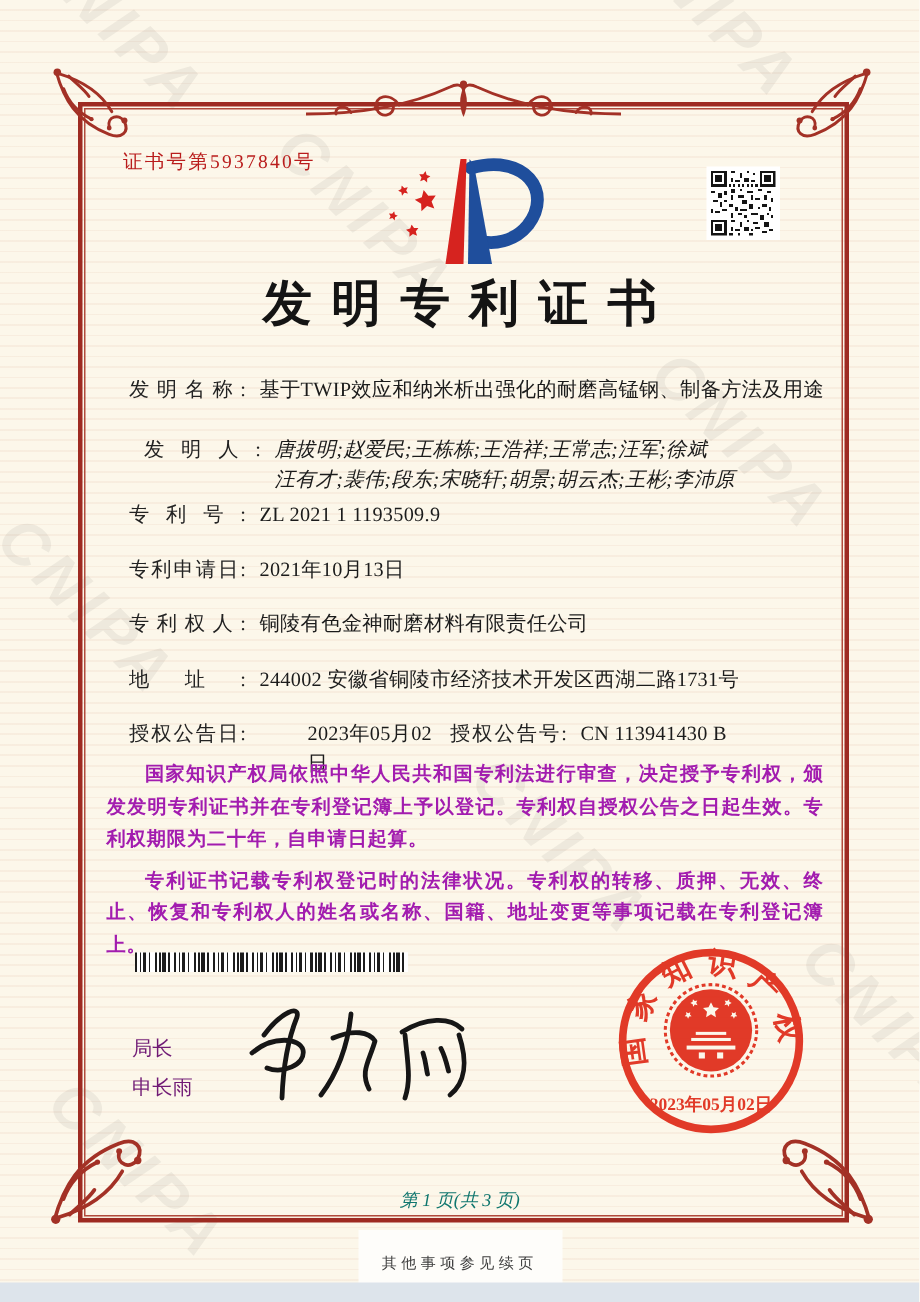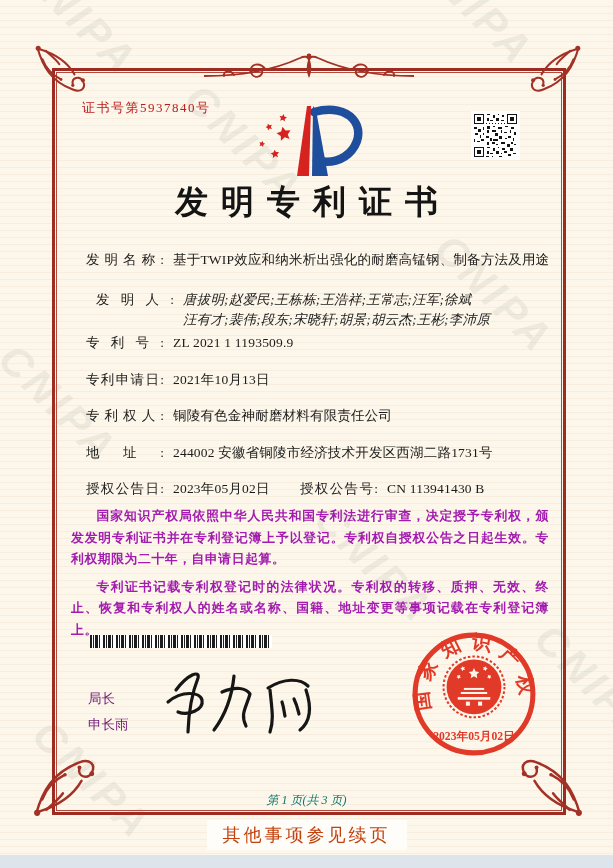--- a/index.html
+++ b/index.html
@@ -51,42 +51,42 @@
   }
 
   
   .fields{position:absolute;left:86px;top:248px;width:478px;font-size:13.5px;line-height:20px;}
   .f-row{display:flex;position:absolute;left:0;right:0;}
   .f-label{flex:0 0 78px;text-align:justify;text-align-last:justify;color:#222;}
   .f-value{margin-left:9px;color:#1b1b1b;letter-spacing:0.2px;}
   .f-value.pre{white-space:pre-line;font-style:italic;}
   .r0{top:2px;} .r1{top:42px;margin-left:10px;} .r2{top:85px;} .r3{top:122px;align-items:flex-end;}
   .r4{top:158px;} .r5{top:195px;} .r6{top:231px;}
-  .grant-first{display:flex;width:214px;flex:0 0 214px;}
+  .grant-first{display:flex;width:214px;flex:0 0 214px;gap:32px;}
 
   
   .body-text{position:absolute;left:71px;top:506px;width:478px;
     font-size:12.8px;line-height:21.5px;letter-spacing:0.6px;color:#a21caf;text-align:justify;font-weight:bold;}
   .body-text p{margin:0 0 6px 0;text-indent:2em;}
 
   
   .barcode{position:absolute;left:90px;top:635px;width:182px;height:13px;background:#fff;
     background-image:repeating-linear-gradient(90deg,#1c1c1c 0 1.5px,#fff 1.5px 3px,#1c1c1c 3px 4px,#fff 4px 5px,#1c1c1c 5px 7.5px,#fff 7.5px 9px,#1c1c1c 9px 10px,#fff 10px 13px);}
   .officer{position:absolute;left:88px;top:686px;font-family:"Liberation Sans","DejaVu Sans",sans-serif;
     font-size:13.5px;line-height:26px;color:#701a75;}
   .signature{position:absolute;left:148px;top:652px;}
 
   
   .seal{position:absolute;left:408px;top:628px;opacity:0.95;}
 
   
   .page-num{position:absolute;left:0;right:0;top:792px;text-align:center;font-size:12px;color:#0f766e;font-style:italic;}
   .cont-note{
     position:absolute;left:50%;top:820px;transform:translateX(-50%);
-    background:#fefdfa;padding:3px 16px;font-size:18px;letter-spacing:3px;color:#c2410c;
+    background:#fefdfa;padding:15px 16px;font-size:10px;letter-spacing:3px;color:#404040;
   }
 </style>
 </head>
 <body>
 
 <div class="page">
 
   <div class="wm" style="left:4px;top:-8px;">CNIPA</div>
   <div class="wm" style="left:400px;top:-18px;">CNIPA</div>
   <div class="wm" style="left:170px;top:120px;">CNIPA</div>

